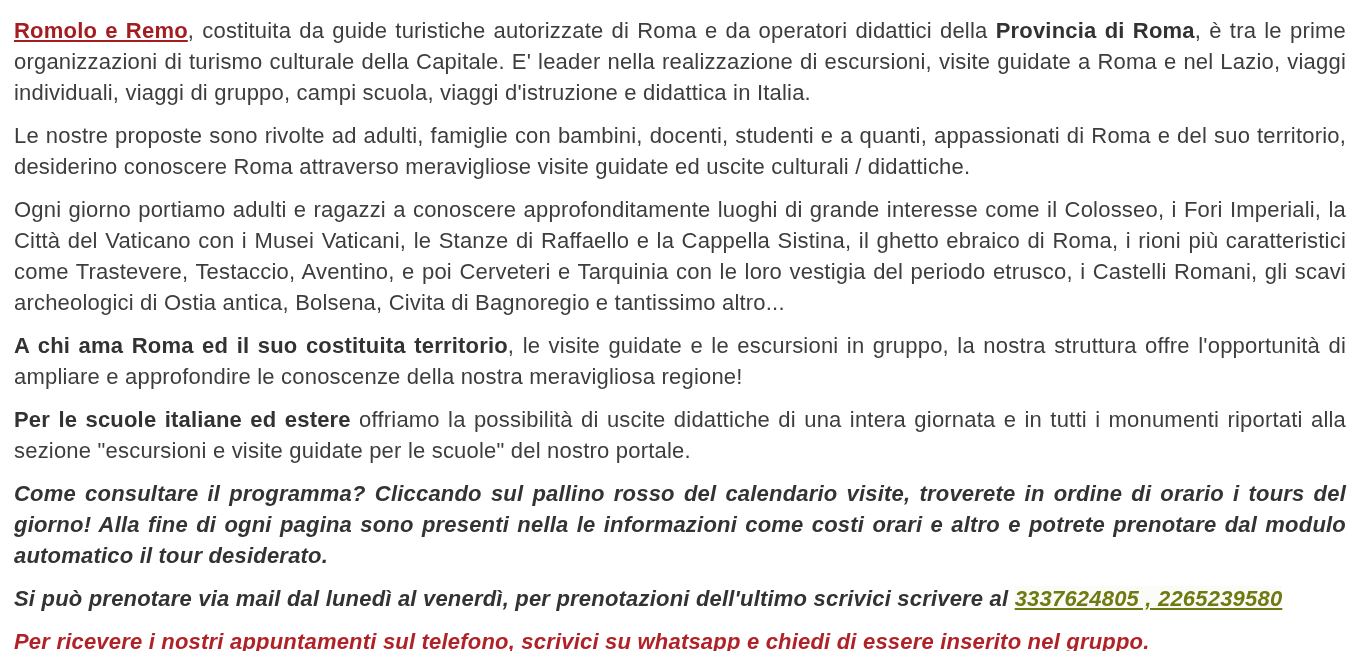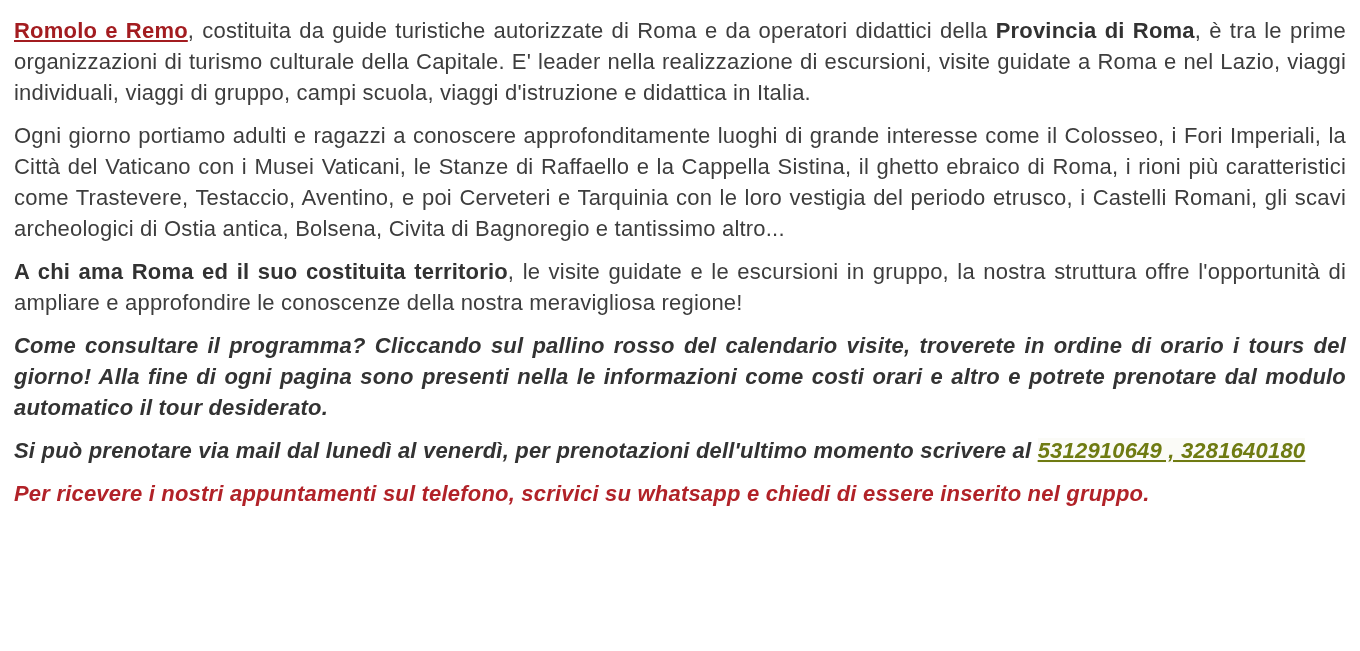--- a/index.html
+++ b/index.html
@@ -52,35 +52,41 @@
 </style>
 </head>
 <body>
 
 <div class="page">
 
   <p>
     <a class="red-link">Romolo e Remo</a><span>, costituita da guide turistiche autorizzate di Roma e da operatori didattici della </span><span class="bold">Provincia di Roma</span><span>, è tra le prime organizzazioni di turismo culturale della Capitale. E' leader nella realizzazione di escursioni, visite guidate a Roma e nel Lazio, viaggi individuali, viaggi di gruppo, campi scuola, viaggi d'istruzione e didattica in Italia.</span>
   </p>
 
+  <p>
+    <span>Le nostre proposte sono rivolte ad adulti, famiglie con bambini, docenti, studenti e a quanti, appassionati di Roma e del suo territorio, desiderino conoscere Roma attraverso meravigliose visite guidate ed uscite culturali / didattiche.</span>
+  </p>
 
   <p>
     <span>Ogni giorno portiamo adulti e ragazzi a conoscere approfonditamente luoghi di grande interesse come il Colosseo, i Fori Imperiali, la Città del Vaticano con i Musei Vaticani, le Stanze di Raffaello e la Cappella Sistina, il ghetto ebraico di Roma, i rioni più caratteristici come Trastevere, Testaccio, Aventino, e poi Cerveteri e Tarquinia con le loro vestigia del periodo etrusco, i Castelli Romani, gli scavi archeologici di Ostia antica, Bolsena, Civita di Bagnoregio e tantissimo altro...</span>
   </p>
 
   <p>
     <span class="bold">A chi ama Roma ed il suo costituita territorio</span><span>, le visite guidate e le escursioni in gruppo, la nostra struttura offre l'opportunità di ampliare e approfondire le conoscenze della nostra meravigliosa regione!</span>
   </p>
 
+  <p>
+    <span class="bold">Per le scuole italiane ed estere</span><span> offriamo la possibilità di uscite didattiche di una intera giornata e in tutti i monumenti riportati alla sezione "escursioni e visite guidate per le scuole" del nostro portale.</span>
+  </p>
 
   <p class="bold-italic">
     <span>Come consultare il programma? Cliccando sul pallino rosso del calendario visite, troverete in ordine di orario i tours del giorno! Alla fine  di ogni pagina sono presenti nella le informazioni come costi orari e altro e potrete prenotare dal modulo automatico il tour desiderato.</span>
   </p>
 
   <p class="bold-italic">
-    <span>Si può prenotare via mail dal lunedì al venerdì, per prenotazioni dell'ultimo momento scrivere  al </span><a class="phone-link">5312910649 , 3281640180</a>
+    <span>Si può prenotare via mail dal lunedì al venerdì, per prenotazioni dell'ultimo scrivici scrivere  al </span><a class="phone-link">3337624805 , 2265239580</a>
   </p>
 
   <p class="red-para">
     <span>Per ricevere i nostri appuntamenti sul telefono, scrivici su whatsapp e chiedi di essere inserito nel gruppo.</span>
   </p>
 
 </div>
 
 </body></html>

